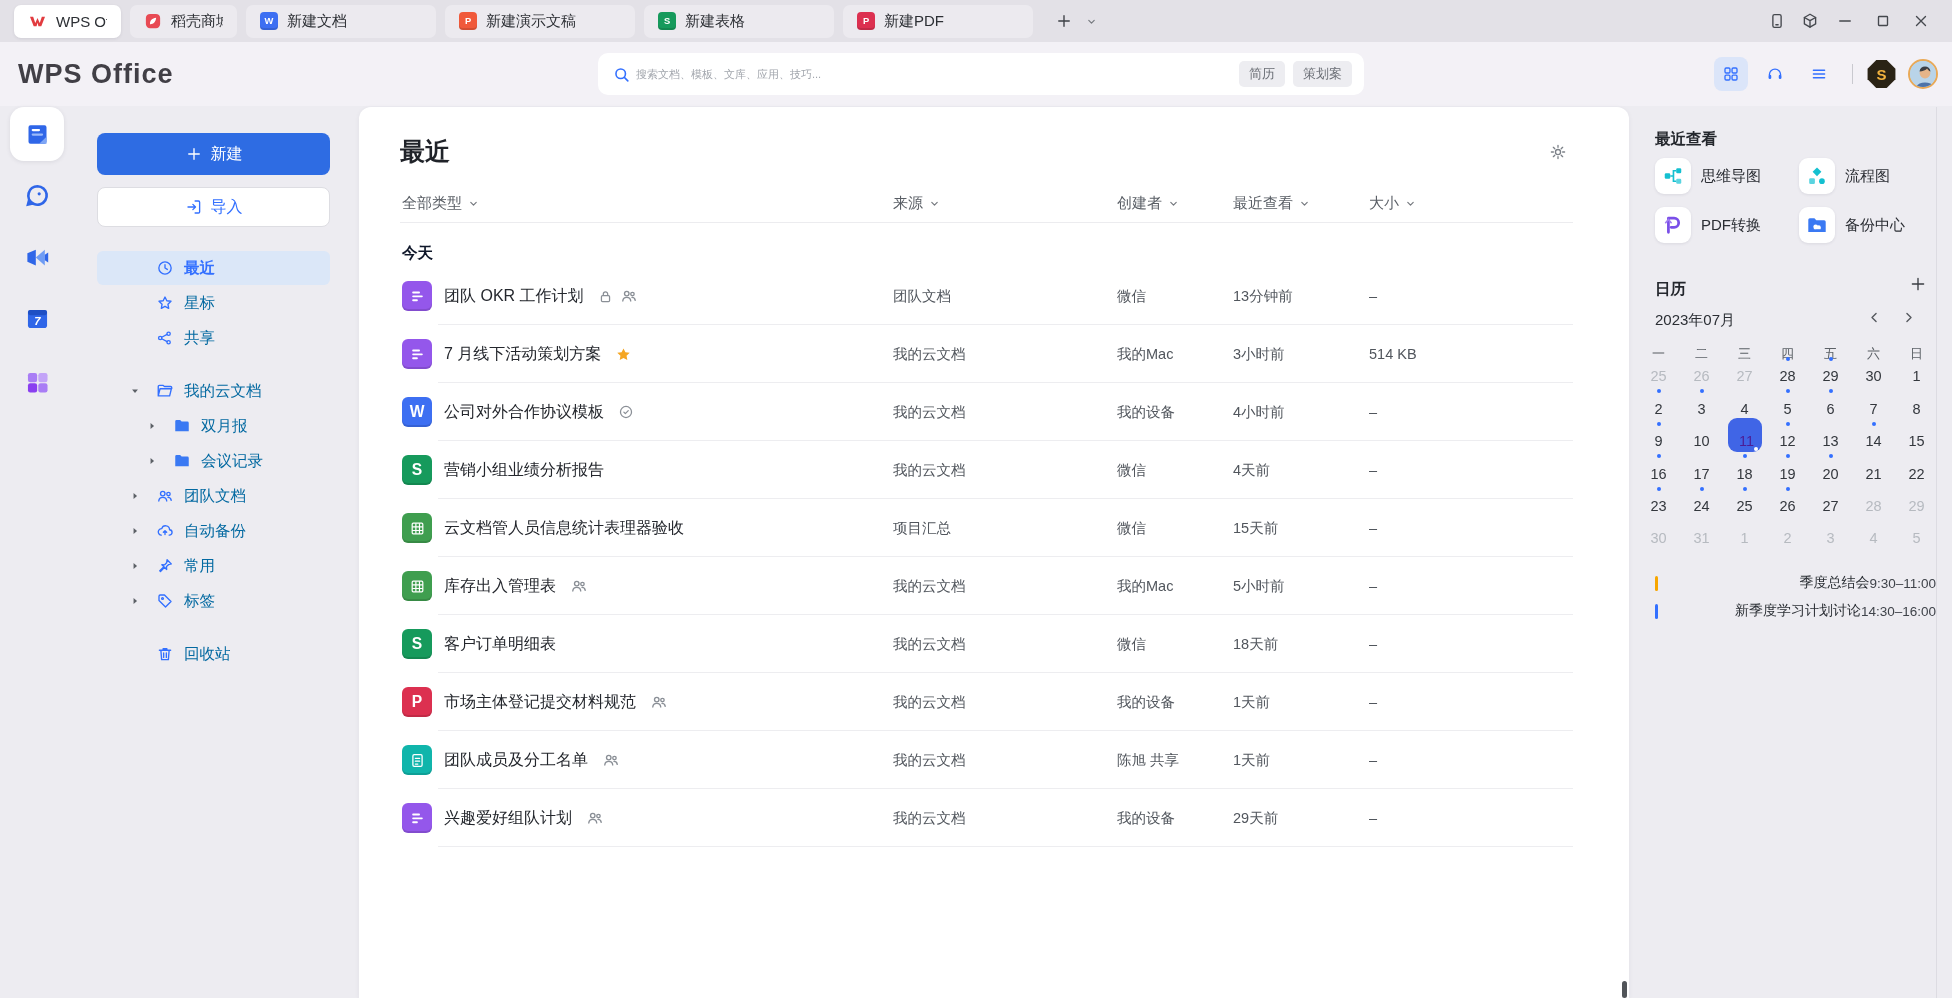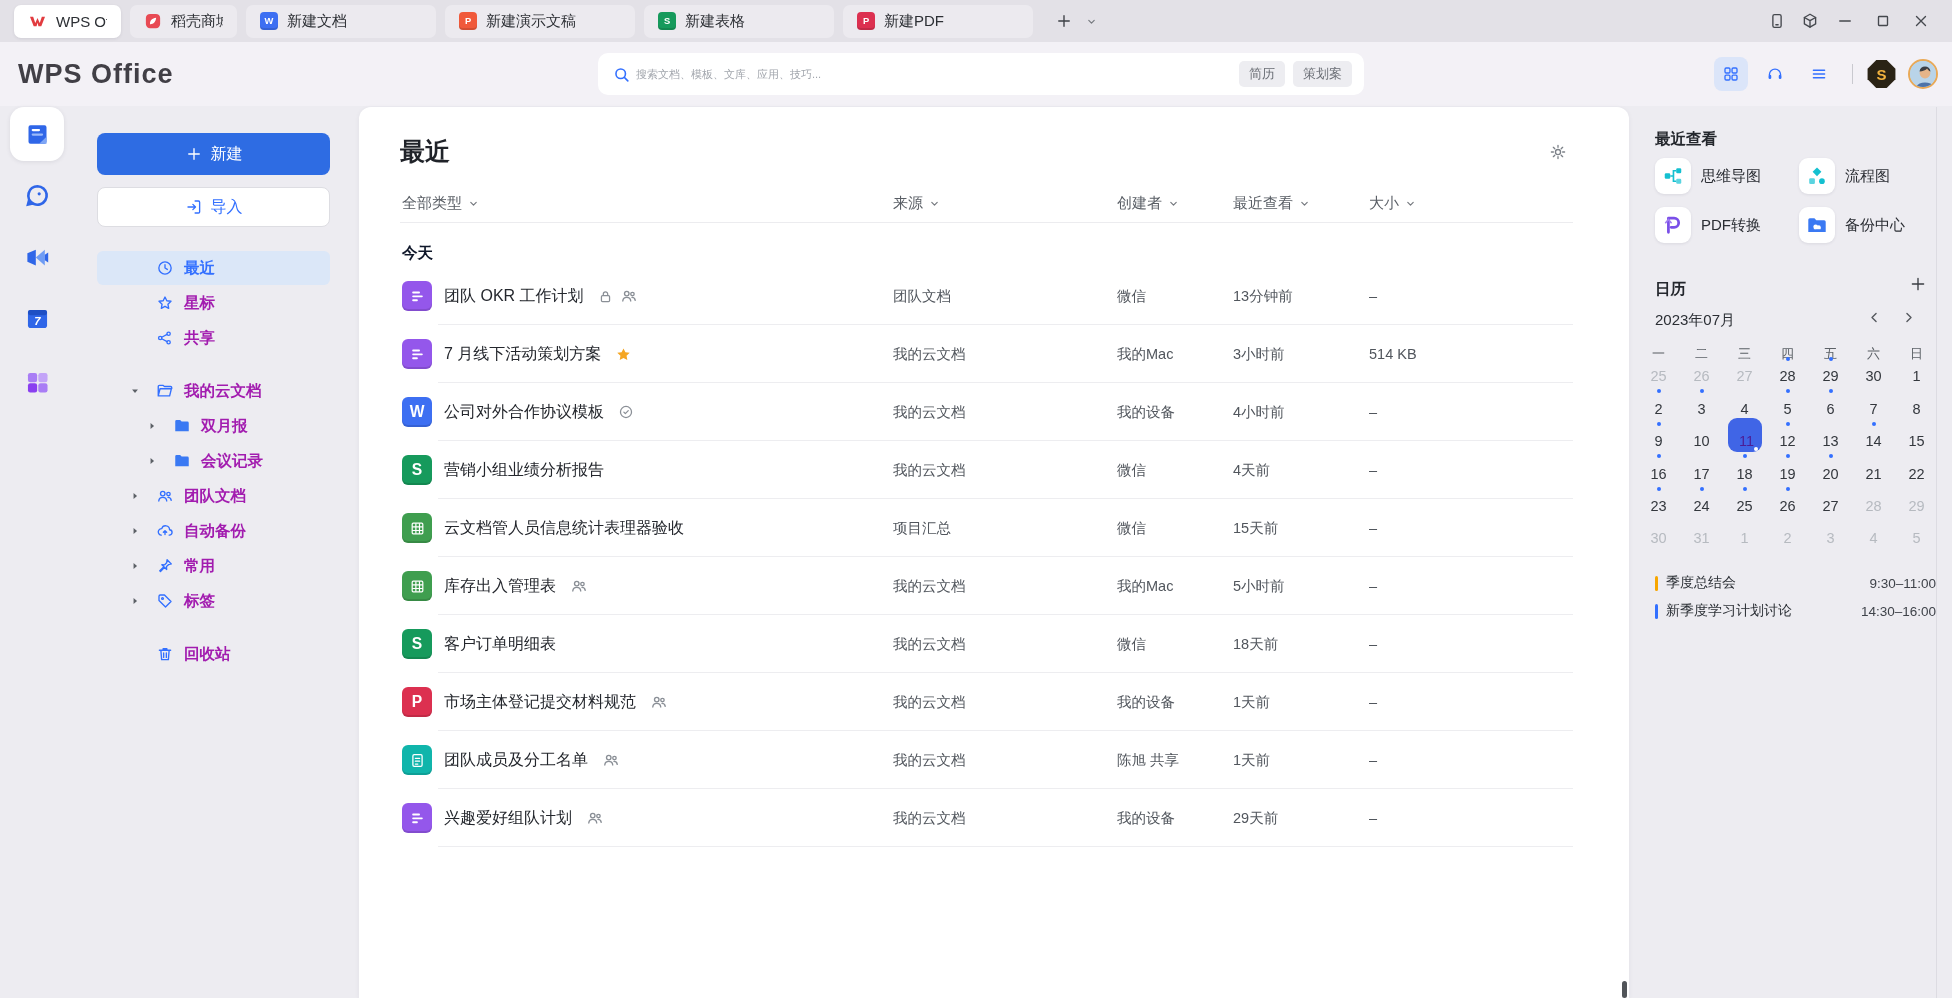--- a/index.html
+++ b/index.html
@@ -55,21 +55,21 @@
   
   .sidebar { position:absolute; left:74px; top:106px; width:285px; bottom:0; }
   .btn-new { position:absolute; left:23px; top:27px; width:233px; height:42px; border-radius:8px;
     background:#2e6ce3; color:#fff; font-size:16px; display:flex; align-items:center;
     justify-content:center; gap:8px; border:0; font-family:inherit; }
   .btn-import { position:absolute; left:23px; top:81px; width:233px; height:40px; border-radius:8px;
     background:#fff; border:1px solid #dddde2; color:#3370ff; font-size:16px; display:flex;
     align-items:center; justify-content:center; gap:8px; font-family:inherit; }
   .nav { position:absolute; left:23px; top:145px; width:233px; }
   .nitem { height:34px; margin-bottom:1px; border-radius:6px; display:flex; align-items:center;
-    font-size:15.5px; color:#a21caf; position:relative;font-weight:bold; }
+    font-size:15.5px; color:#0369a1; position:relative; }
   .nitem .lbl { margin-left:9px; }
   .nitem.sel { background:#dbe7f8; color:#3370ff; font-weight:600; }
   .nitem .micon { width:20px; display:flex; justify-content:center; color:#3370ff; margin-left:58px; }
   .nitem.tree .micon { margin-left:58px; }
   .nitem .caret { position:absolute; left:33px; color:#6a6e74; display:flex; }
   .nitem.child .caret { left:50px; }
   .nitem.child .micon { margin-left:75px; }
   .nav .gap { height:18px; }
 
   
@@ -119,21 +119,21 @@
     padding-bottom:3px; font-size:14.5px; color:#33373d; }
   .day.muted { color:#b6bac0; }
   .day .dot { position:absolute; top:2px; left:50%; transform:translateX(-50%); width:4px;
     height:4px; border-radius:50%; background:#3370ff; }
   .day.sel { color:#4c1d95; }
   .day.sel::before { content:''; position:absolute; left:4.5px; top:-2px; width:34px; height:34px;
     background:#4065e6; border-radius:9px; }
   .day.sel span { position:relative; } .day.sel .dot { background:#fff; z-index:1; }
   .event { position:absolute; left:12px; right:16px; height:26px; display:flex; align-items:center; }
   .event .bar { width:3px; height:15px; border-radius:2px; margin-right:8px; }
-  .event .etitle { font-size:14px; color:#2b2f35; flex:1; }
+  .event .etitle { font-size:14px; color:#2b2f35; flex:1;text-align:right; }
   .event .etime { font-size:13.5px; color:#3f434a; }
 
   .icn { display:inline-flex; line-height:0; }
   svg { display:block; }
 </style>
 </head>
 <body>
 
 <div class="window">
 

